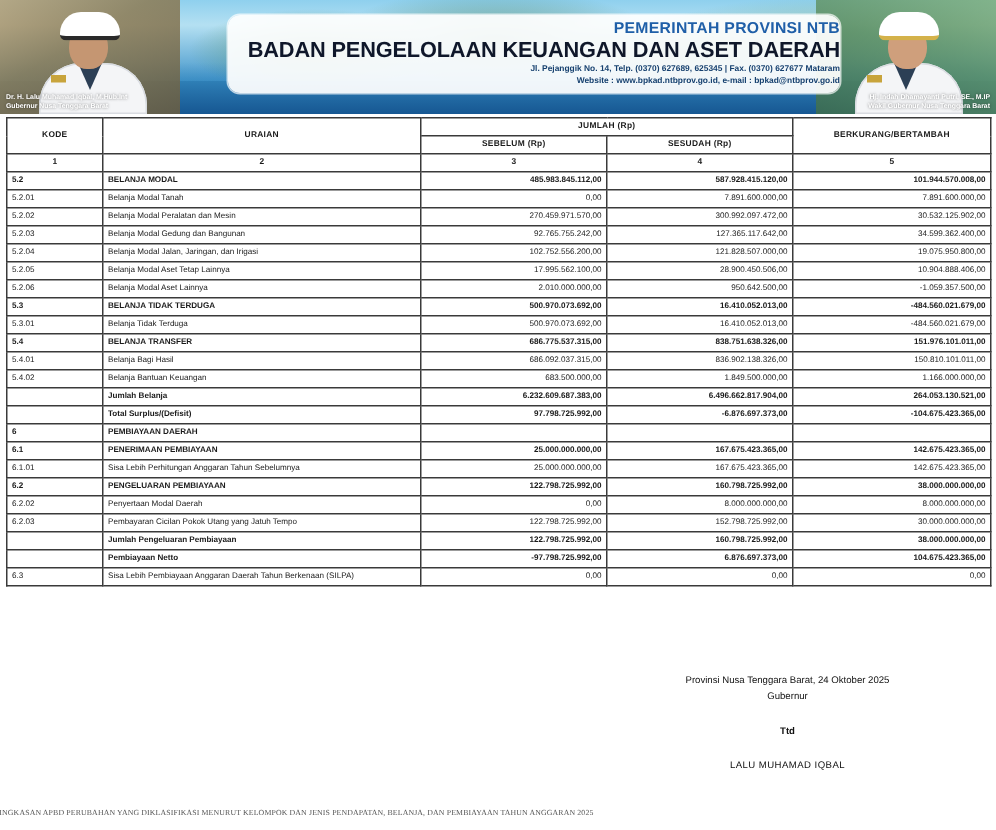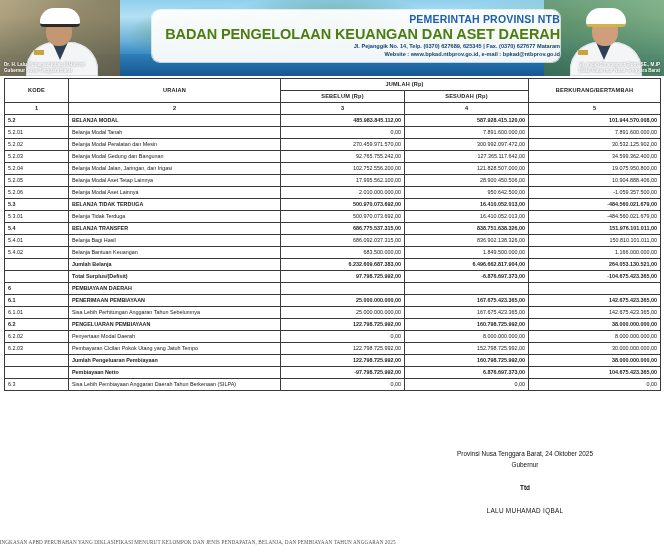--- a/index.html
+++ b/index.html
@@ -130,21 +130,21 @@
     font-size: 10.5px;
     font-weight: bold;
     color: #1f5fa8;
     letter-spacing: .2px;
     line-height: 13px;
     margin-top: 1px;
   }
   .plate-line2 {
     font-size: 14.5px;
     font-weight: bold;
-    color: #4d7c0f;
+    color: #0f172a;
     letter-spacing: -.1px;
     line-height: 17px;
   }
   .plate-line3, .plate-line4 {
     font-size: 5.6px;
     font-weight: bold;
     color: #16406f;
     line-height: 7.5px;
   }
 

